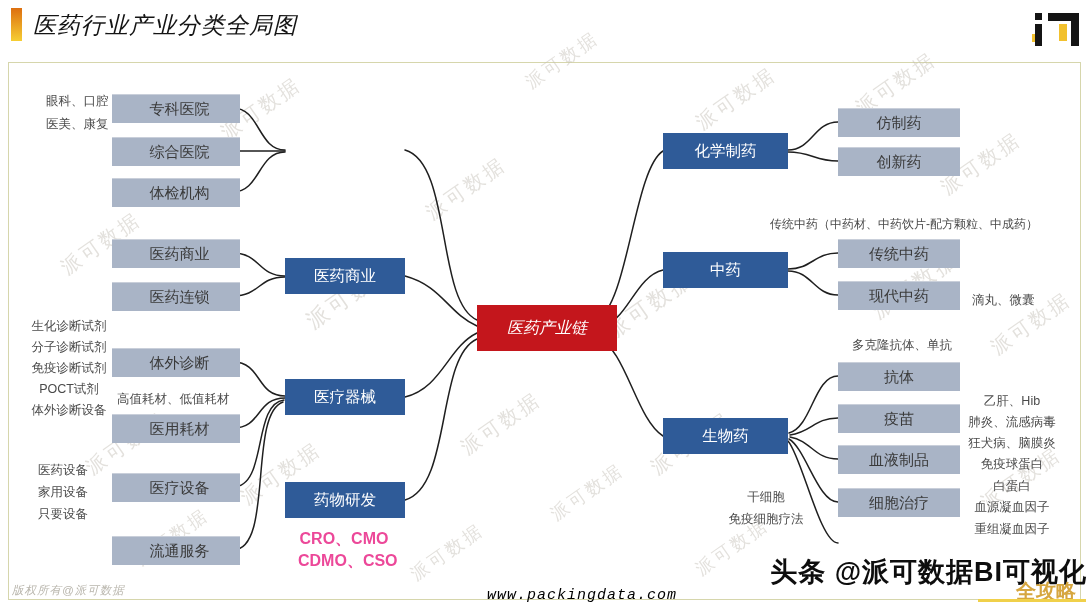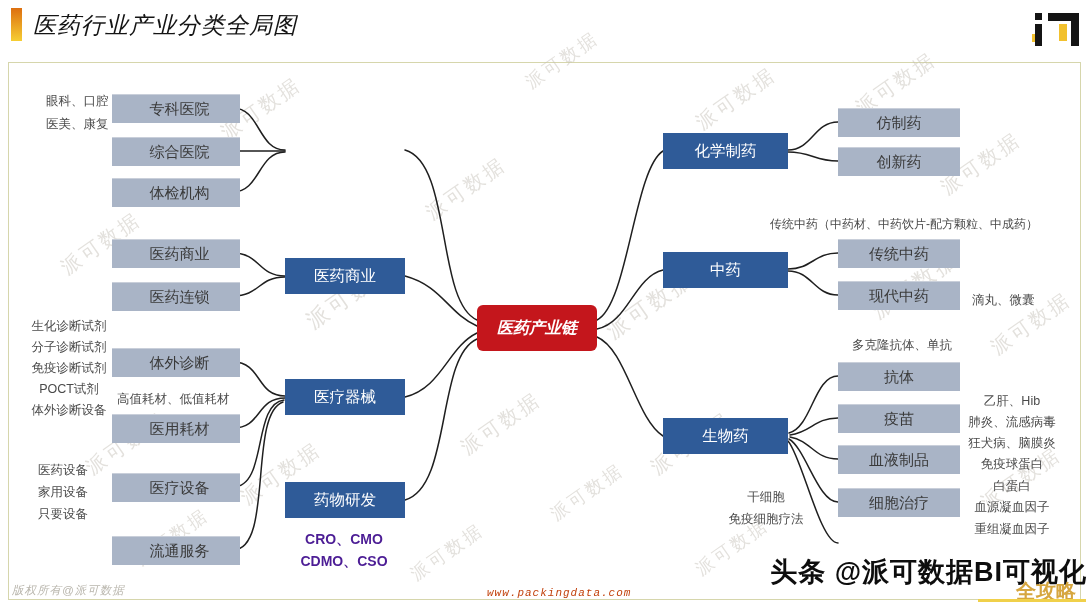--- a/index.html
+++ b/index.html
@@ -17,36 +17,36 @@
   #wires{position:absolute;left:0;top:0;z-index:1;}
   .node{position:absolute;display:flex;align-items:center;justify-content:center;
         z-index:2;white-space:nowrap;}
   .lchild{left:112px;width:121px;height:28px;background:#a9b4c6;color:#3a3a3a;
           font-size:15px;border-top:1px solid #c9cfda;padding-left:7px;}
   .rchild{left:838px;width:122px;height:28px;background:#a9b4c6;color:#3a3a3a;
           font-size:15px;border-top:1px solid #c9cfda;}
   .parent{width:120px;height:36px;background:#2f5b98;color:#fff;font-size:15.5px;}
   .lparent{left:285px;}
   .rparent{left:663px;width:125px;}
-  .red{left:477px;top:305px;width:120px;height:46px;background:#c4161c;color:#fff;
-       font-size:16px;font-weight:bold;font-style:italic;border-radius:6px;}
+  .red{left:477px;top:305px;width:140px;height:46px;background:#c4161c;color:#fff;
+       font-size:16px;font-weight:normal;font-style:italic;}
   .note{position:absolute;font-size:12.5px;color:#4a4a4a;line-height:21px;z-index:2;
         white-space:nowrap;}
   .ctr{text-align:center;}
-  .rnd-note{font-weight:bold;color:#4c1d95;font-size:14px;line-height:22px;}
+  .rnd-note{font-weight:bold;color:#ec4899;font-size:16px;line-height:22px;}
   .credit{position:absolute;right:2px;top:554px;font-size:27px;font-weight:bold;
           color:#0d0d0d;letter-spacing:1px;z-index:4;}
   .badge{position:absolute;right:13px;top:578px;font-size:20px;font-weight:bold;
          color:#d6a63f;z-index:5;}
   .badge-line{position:absolute;left:978px;top:599px;width:108px;height:3px;
          background:#f0d04a;z-index:5;}
   .copyright{position:absolute;left:12px;top:583px;font-style:italic;color:#b9b6ad;
          font-size:11.5px;letter-spacing:1px;z-index:2;}
-  .website{position:absolute;left:487px;top:587px;font-style:italic;color:#c2410c;
-         font-size:11px;letter-spacing:1px;z-index:2;
+  .website{position:absolute;left:487px;top:587px;font-style:italic;color:#000000;
+         font-size:15px;letter-spacing:1px;z-index:2;
          font-family:"Liberation Mono","DejaVu Sans Mono",monospace;}
 </style>
 </head>
 <body>
 
 <div id="stage">
 
   <div class="frame"></div>
 
   <div class="title-bar"></div>

